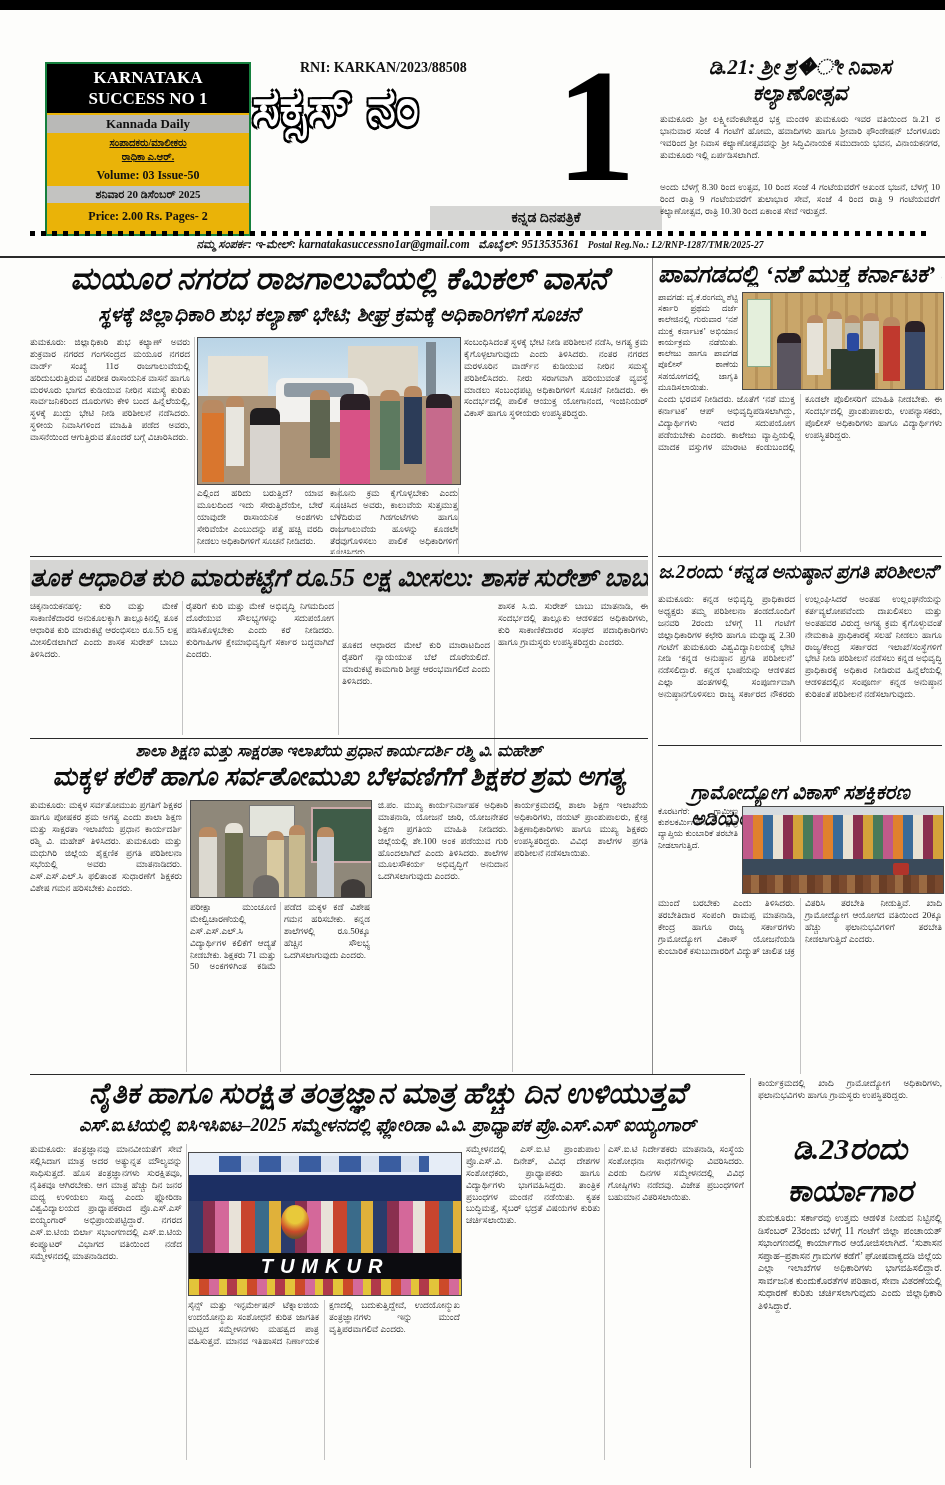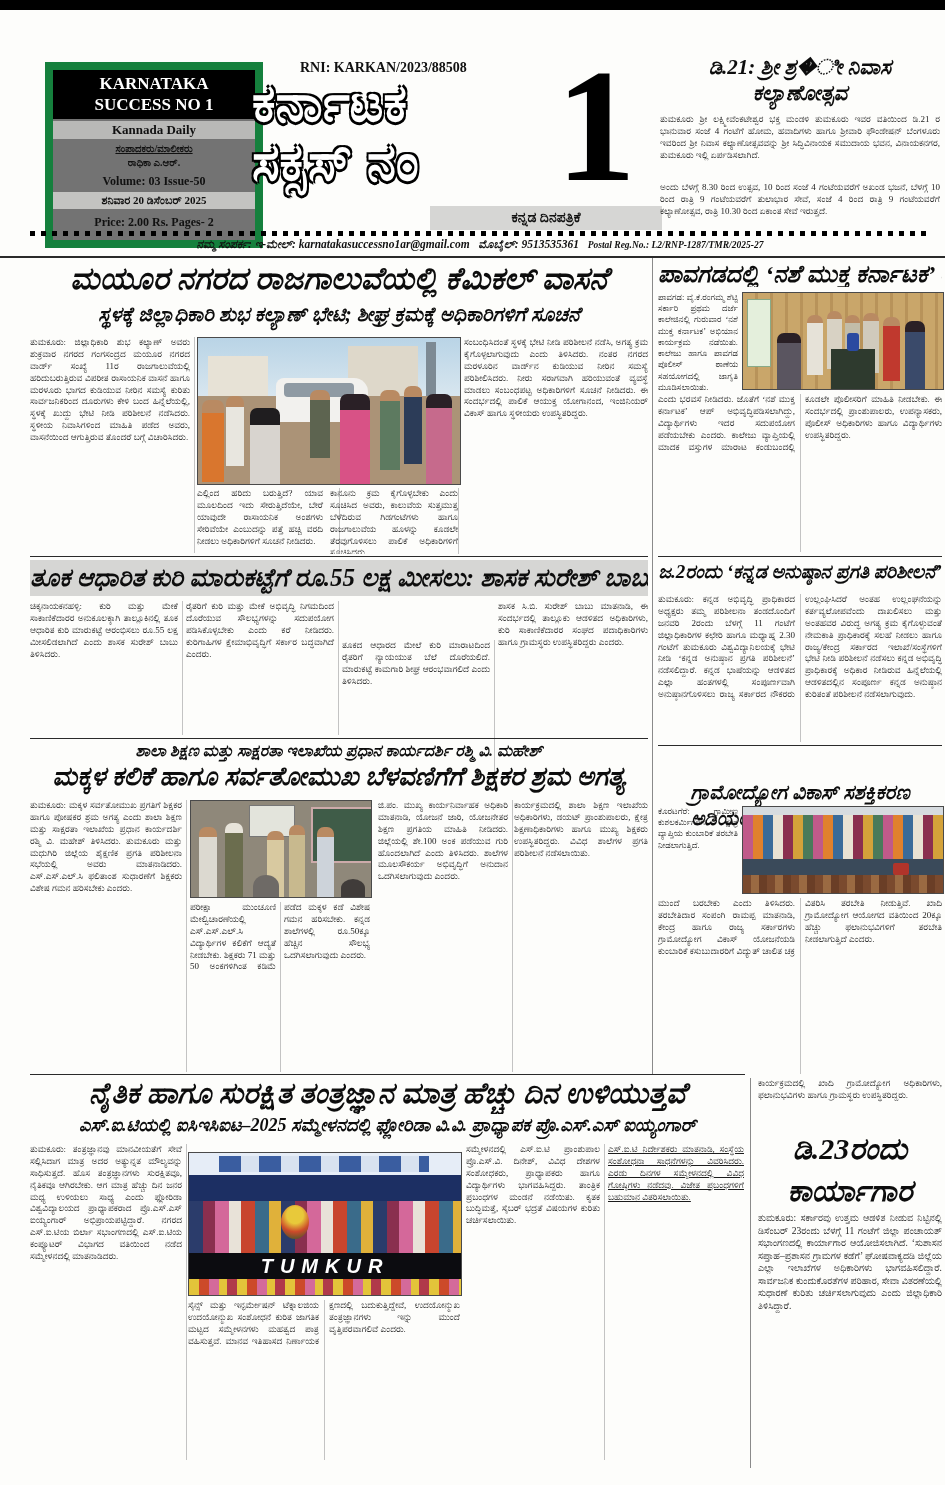--- a/index.html
+++ b/index.html
@@ -17,39 +17,38 @@
   .grayband{background:#d6d6d4;}
   .colrule{border-right:1px solid #c3c3c3;}
 </style>
 </head>
 <body>
 
 <div class="abs" style="left:0;top:0;width:945px;height:10px;background:#000;"></div>
 
 <div class="abs" style="left:0;top:10px;width:945px;height:222px;">
 
-  <div class="abs" style="left:45px;top:52px;width:202px;height:170px;border:8px solid #15803d;background:#737373;">
+  <div class="abs" style="left:45px;top:52px;width:202px;height:170px;border:2px solid #15803d;background:#eab308;">
     <div style="background:#000;color:#fff;font-weight:bold;font-size:17px;text-align:center;line-height:1.25;padding:3px 0;">
       <div>KARNATAKA</div>
       <div>SUCCESS NO 1</div>
     </div>
     <div style="background:#b9b9b7;font-weight:bold;font-size:13px;text-align:center;padding:1px 0;margin-top:2px;">Kannada Daily</div>
     <div style="font-size:10px;font-weight:bold;text-align:center;text-decoration:underline;margin-top:4px;">ಸಂಪಾದಕರು/ಮಾಲೀಕರು</div>
-    <div style="font-size:10px;font-weight:bold;text-align:center;margin-top:2px;">ರಾಧಿಕಾ ಎ.ಆರ್.</div>
+    <div style="font-size:10px;font-weight:bold;text-align:center;margin-top:2px;text-decoration:underline;">ರಾಧಿಕಾ ಎ.ಆರ್.</div>
     <div style="font-size:12px;font-weight:bold;text-align:center;margin-top:5px;">Volume: 03  Issue-50</div>
     <div style="background:#c3c3c1;font-weight:bold;font-size:11px;text-align:center;padding:2px 0;margin-top:3px;">ಶನಿವಾರ 20 ಡಿಸೆಂಬರ್ 2025</div>
     <div style="font-size:12px;font-weight:bold;text-align:center;margin-top:6px;">Price:  2.00 Rs.   Pages- 2</div>
   </div>
 
   <div class="abs" style="left:300px;top:50px;width:280px;font-size:14px;font-weight:bold;">RNI: KARKAN/2023/88508</div>
 
   <div class="abs" style="left:252px;top:66px;width:330px;height:140px;font-weight:bold;color:#fff;
               text-shadow:-2px -2px 0 #000,2px -2px 0 #000,-2px 2px 0 #000,2px 2px 0 #000,0 3px 0 #000;
               font-family:'Liberation Sans','DejaVu Sans',sans-serif;line-height:1.05;">
-    <div style="font-size:52px;">ಕರ್ನಾಟಕ</div>
     <div style="font-size:52px;margin-top:4px;">ಸಕ್ಸಸ್ ನಂ</div>
   </div>
   <div class="abs" style="left:556px;top:36px;width:120px;font-size:160px;font-weight:bold;color:#000;line-height:1;">1</div>
   <div class="abs grayband" style="left:430px;top:196px;width:232px;height:24px;font-size:14px;font-weight:bold;text-align:center;line-height:24px;">ಕನ್ನಡ ದಿನಪತ್ರಿಕೆ</div>
 
   <div class="abs" style="left:660px;top:44px;width:280px;height:178px;">
     <div class="hl ctr" style="font-size:21px;line-height:1.25;height:56px;">ಡಿ.21: ಶ್ರೀ ಶ್ರ�ೀ ನಿವಾಸ ಕಲ್ಯಾಣೋತ್ಸವ</div>
     <div class="kn kn-sm" style="height:66px;margin-top:4px;">ತುಮಕೂರು ಶ್ರೀ ಲಕ್ಷ್ಮೀವೆಂಕಟೇಶ್ವರ ಭಕ್ತ ಮಂಡಳಿ ತುಮಕೂರು ಇವರ ವತಿಯಿಂದ ಡಿ.21 ರ ಭಾನುವಾರ ಸಂಜೆ 4 ಗಂಟೆಗೆ ಹೋಮ, ಹವಾದಿಗಳು ಹಾಗೂ ಶ್ರೀವಾರಿ ಫೌಂಡೇಷನ್ ಬೆಂಗಳೂರು ಇವರಿಂದ ಶ್ರೀ ನಿವಾಸ ಕಲ್ಯಾಣೋತ್ಸವವನ್ನು ಶ್ರೀ ಸಿದ್ಧಿವಿನಾಯಕ ಸಮುದಾಯ ಭವನ, ವಿನಾಯಕನಗರ, ತುಮಕೂರು ಇಲ್ಲಿ ಏರ್ಪಡಿಸಲಾಗಿದೆ.</div>
     <div class="kn kn-sm" style="height:50px;margin-top:2px;">ಅಂದು ಬೆಳಗ್ಗೆ 8.30 ರಿಂದ ಉತ್ಸವ, 10 ರಿಂದ ಸಂಜೆ 4 ಗಂಟೆಯವರೆಗೆ ಅಖಂಡ ಭಜನೆ, ಬೆಳಗ್ಗೆ 10 ರಿಂದ ರಾತ್ರಿ 9 ಗಂಟೆಯವರೆಗೆ ತುಲಾಭಾರ ಸೇವೆ, ಸಂಜೆ 4 ರಿಂದ ರಾತ್ರಿ 9 ಗಂಟೆಯವರೆಗೆ ಕಲ್ಯಾಣೋತ್ಸವ, ರಾತ್ರಿ 10.30 ರಿಂದ ಏಕಾಂತ ಸೇವೆ ಇರುತ್ತದೆ.</div>
   </div>
@@ -138,21 +137,21 @@
   <div class="abs" style="left:0;top:22px;width:272px;height:78px;background:#1c2f63;"></div>
   <div class="abs" style="left:0;top:48px;width:272px;height:54px;background:repeating-linear-gradient(90deg,#2b3c6b 0 14px,#8a2f4f 14px 26px,#d4689a 26px 40px,#e8e2d8 40px 52px,#c8452e 52px 66px,#3a6b8a 66px 80px,#e0b13a 80px 92px);"></div>
   <div class="abs" style="left:92px;top:52px;width:28px;height:34px;background:radial-gradient(circle at 50% 30%,#e8c93a 0 30%,#cc4a2a 60%,#2a5a2a);border-radius:50%;"></div>
   <div class="abs ctr" style="left:0;top:100px;width:272px;height:26px;background:#0c0c10;color:#fff;
               font-family:'Liberation Sans','DejaVu Sans',sans-serif;font-weight:bold;font-size:20px;letter-spacing:7px;line-height:26px;">TUMKUR</div>
   <div class="abs" style="left:0;top:126px;width:272px;height:16px;background:repeating-linear-gradient(90deg,#e3c43a 0 10px,#cc4a2a 10px 20px,#d46a9a 20px 30px,#e3c43a 30px 38px,#b03a4a 38px 48px);"></div>
 </div>
 <div class="abs kn kn-sm" style="left:188px;top:1300px;width:272px;height:160px;column-count:2;column-gap:10px;column-rule:1px solid #c3c3c3;">ಸೈನ್ಸ್ ಮತ್ತು ಇನ್ಫರ್ಮೇಷನ್ ಟೆಕ್ನಾಲಜಿಯ ಉದಯೋನ್ಮುಖ ಸಂಶೋಧನೆ ಕುರಿತ ಜಾಗತಿಕ ಮಟ್ಟದ ಸಮ್ಮೇಳನಗಳು ಮಹತ್ವದ ಪಾತ್ರ ವಹಿಸುತ್ತವೆ. ಮಾನವ ಇತಿಹಾಸದ ನಿರ್ಣಾಯಕ ಕ್ಷಣದಲ್ಲಿ ಬದುಕುತ್ತಿದ್ದೇವೆ, ಉದಯೋನ್ಮುಖ ತಂತ್ರಜ್ಞಾನಗಳು ಇನ್ನು ಮುಂದೆ ವೃತ್ತಿಪರವಾಗಲಿವೆ ಎಂದರು.</div>
 
 <div class="abs kn kn-sm colrule" style="left:466px;top:1144px;width:134px;height:316px;padding-right:4px;">ಸಮ್ಮೇಳನದಲ್ಲಿ ಎಸ್.ಐ.ಟಿ ಪ್ರಾಂಶುಪಾಲ ಪ್ರೊ.ಎಸ್.ವಿ. ದಿನೇಶ್, ವಿವಿಧ ದೇಶಗಳ ಸಂಶೋಧಕರು, ಪ್ರಾಧ್ಯಾಪಕರು ಹಾಗೂ ವಿದ್ಯಾರ್ಥಿಗಳು ಭಾಗವಹಿಸಿದ್ದರು. ತಾಂತ್ರಿಕ ಪ್ರಬಂಧಗಳ ಮಂಡನೆ ನಡೆಯಿತು. ಕೃತಕ ಬುದ್ಧಿಮತ್ತೆ, ಸೈಬರ್ ಭದ್ರತೆ ವಿಷಯಗಳ ಕುರಿತು ಚರ್ಚಿಸಲಾಯಿತು.</div>
-<div class="abs kn kn-sm" style="left:608px;top:1144px;width:136px;height:316px;text-decoration:underline;">ಎಸ್.ಐ.ಟಿ ನಿರ್ದೇಶಕರು ಮಾತನಾಡಿ, ಸಂಸ್ಥೆಯ ಸಂಶೋಧನಾ ಸಾಧನೆಗಳನ್ನು ವಿವರಿಸಿದರು. ಎರಡು ದಿನಗಳ ಸಮ್ಮೇಳನದಲ್ಲಿ ವಿವಿಧ ಗೋಷ್ಠಿಗಳು ನಡೆದವು. ವಿಜೇತ ಪ್ರಬಂಧಗಳಿಗೆ ಬಹುಮಾನ ವಿತರಿಸಲಾಯಿತು.</div>
+<div class="abs kn kn-sm" style="left:608px;top:1144px;width:136px;height:316px;">ಎಸ್.ಐ.ಟಿ ನಿರ್ದೇಶಕರು ಮಾತನಾಡಿ, ಸಂಸ್ಥೆಯ ಸಂಶೋಧನಾ ಸಾಧನೆಗಳನ್ನು ವಿವರಿಸಿದರು. ಎರಡು ದಿನಗಳ ಸಮ್ಮೇಳನದಲ್ಲಿ ವಿವಿಧ ಗೋಷ್ಠಿಗಳು ನಡೆದವು. ವಿಜೇತ ಪ್ರಬಂಧಗಳಿಗೆ ಬಹುಮಾನ ವಿತರಿಸಲಾಯಿತು.</div>
 
 <div class="abs vrule" style="left:652px;top:258px;height:816px;"></div>
 <div class="abs vrule" style="left:750px;top:1078px;height:390px;"></div>
 
 <div class="abs hl ctr" style="left:658px;top:261px;width:284px;height:26px;font-size:24px;white-space:nowrap;">ಪಾವಗಡದಲ್ಲಿ ‘ನಶೆ ಮುಕ್ತ ಕರ್ನಾಟಕ’ ಅಭಿಯಾನ</div>
 <div class="abs kn" style="left:658px;top:292px;width:80px;height:102px;font-size:8.5px;">ಪಾವಗಡ: ವೈ.ಕೆ.ರಂಗಮ್ಮ ಶೆಟ್ಟಿ ಸರ್ಕಾರಿ ಪ್ರಥಮ ದರ್ಜೆ ಕಾಲೇಜಿನಲ್ಲಿ ಗುರುವಾರ ‘ನಶೆ ಮುಕ್ತ ಕರ್ನಾಟಕ’ ಅಭಿಯಾನ ಕಾರ್ಯಕ್ರಮ ನಡೆಯಿತು. ಕಾಲೇಜು ಹಾಗೂ ಪಾವಗಡ ಪೊಲೀಸ್ ಠಾಣೆಯ ಸಹಯೋಗದಲ್ಲಿ ಜಾಗೃತಿ ಮೂಡಿಸಲಾಯಿತು.</div>
 <div class="abs photo" style="left:742px;top:292px;width:200px;height:96px;">
   <div class="abs" style="left:0;top:0;width:200px;height:96px;background:repeating-linear-gradient(90deg,#c9a66a 0 12px,#b8935a 12px 15px);"></div>
   <div class="abs" style="left:4px;top:6px;width:22px;height:66px;background:#e4efdc;border:1px solid #8a8;"></div>
   <div class="pp" style="left:34px;top:40px;width:24px;height:56px;background:linear-gradient(#2a2026 0 18%,#5a5560 18%);"></div>

